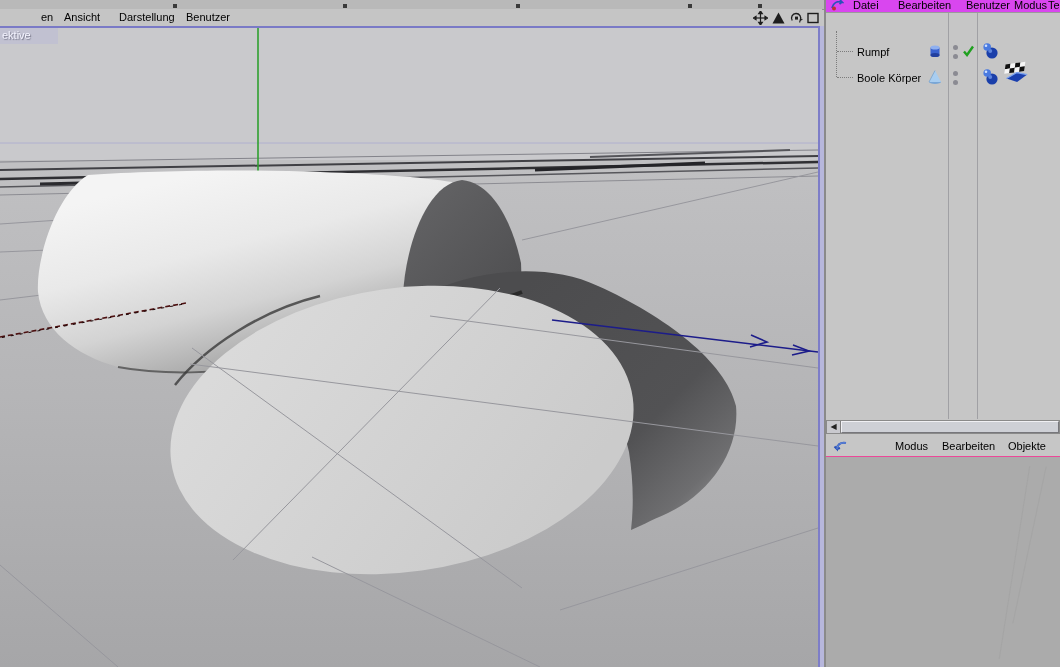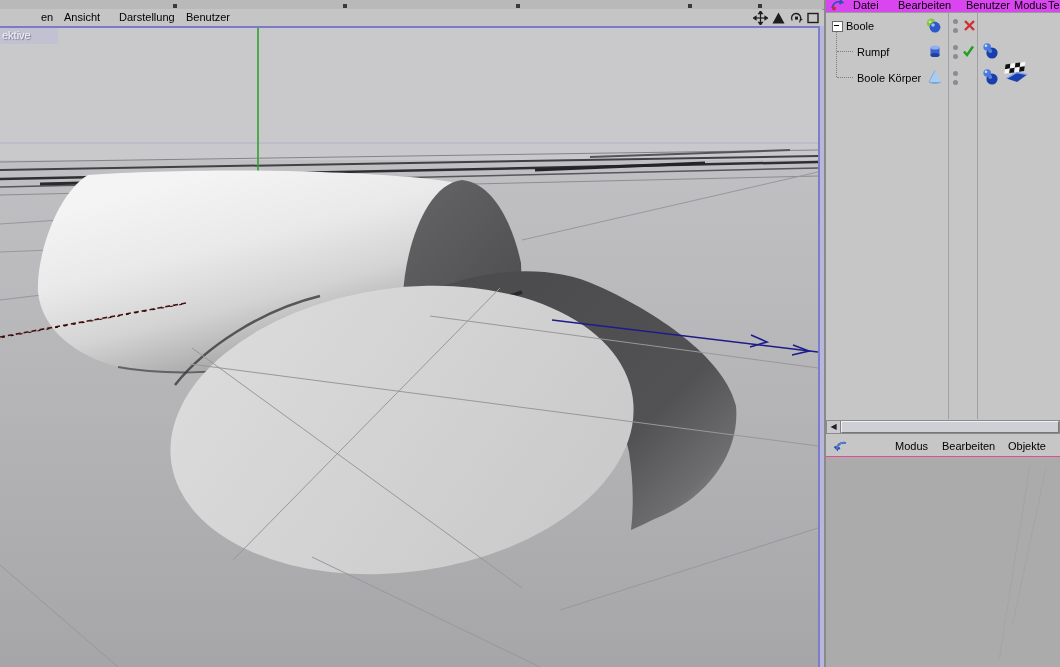--- a/index.html
+++ b/index.html
@@ -230,42 +230,20 @@
     <span class="om-menu-item" style="left:222px">Te</span>
   </div>
 
   <div class="abs col-sep" style="left:948px"></div>
   <div class="abs col-sep" style="left:977px"></div>
 
   <div class="abs tree-vline"></div>
   <div class="abs tree-hstub" style="left:837px;top:51px"></div>
   <div class="abs tree-hstub" style="left:837px;top:77px"></div>
 
-  <div class="tree-row" style="top:13px">
-    <div class="expand-box" style="left:6px;top:8px"></div>
-    <span class="tree-label" style="left:20px">Boole</span>
-    <span class="abs" style="left:99px;top:4px">
-      <svg width="17" height="17" viewBox="0 0 17 17">
-        <circle cx="6.2" cy="6" r="4.4" fill="#86c53e"></circle>
-          <circle cx="5" cy="4.8" r="1.4" fill="#c8ec96"></circle>
-        <circle cx="10" cy="10.2" r="5.4" fill="#2e57c8"></circle>
-          <circle cx="8" cy="8" r="1.8" fill="#9fc0f8"></circle>
-        </svg>
-    </span>
-    <div class="vis-dot" style="left:127px;top:6px"></div>
-    <div class="vis-dot" style="left:127px;top:15px"></div>
-    <span class="abs" style="left:137px;top:6px">
-      <svg width="13" height="13" viewBox="0 0 13 13">
-          <g stroke="#d03030" stroke-width="2.4">
-        <line x1="2" y1="2" x2="11" y2="11"></line>
-            <line x1="11" y1="2" x2="2" y2="11"></line>
-          </g>
-        </svg>
-    </span>
-  </div>
 
   <div class="tree-row" style="top:39px">
     <span class="tree-label" style="left:31px">Rumpf</span>
     <span class="abs" style="left:101px;top:4px">
       <svg width="16" height="17" viewBox="0 0 16 17">
         <path d="M3.5,4.5 L3.5,12 A4.5,2 0 0 0 12.5,12 L12.5,4.5 Z" fill="#3a62cf"></path>
         <ellipse cx="8" cy="12" rx="4.5" ry="2" fill="#223f9e"></ellipse>
         <ellipse cx="8" cy="4.5" rx="4.5" ry="2" fill="#8fb0f0"></ellipse>
         </svg>
     </span>

